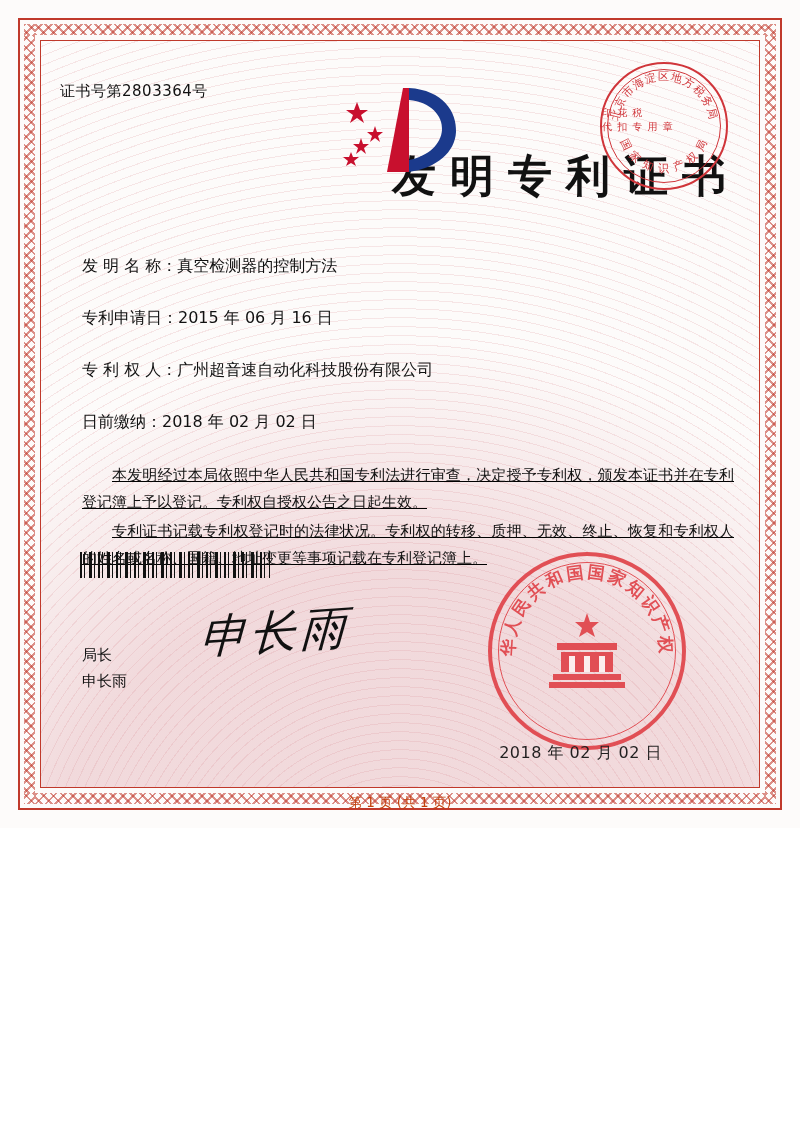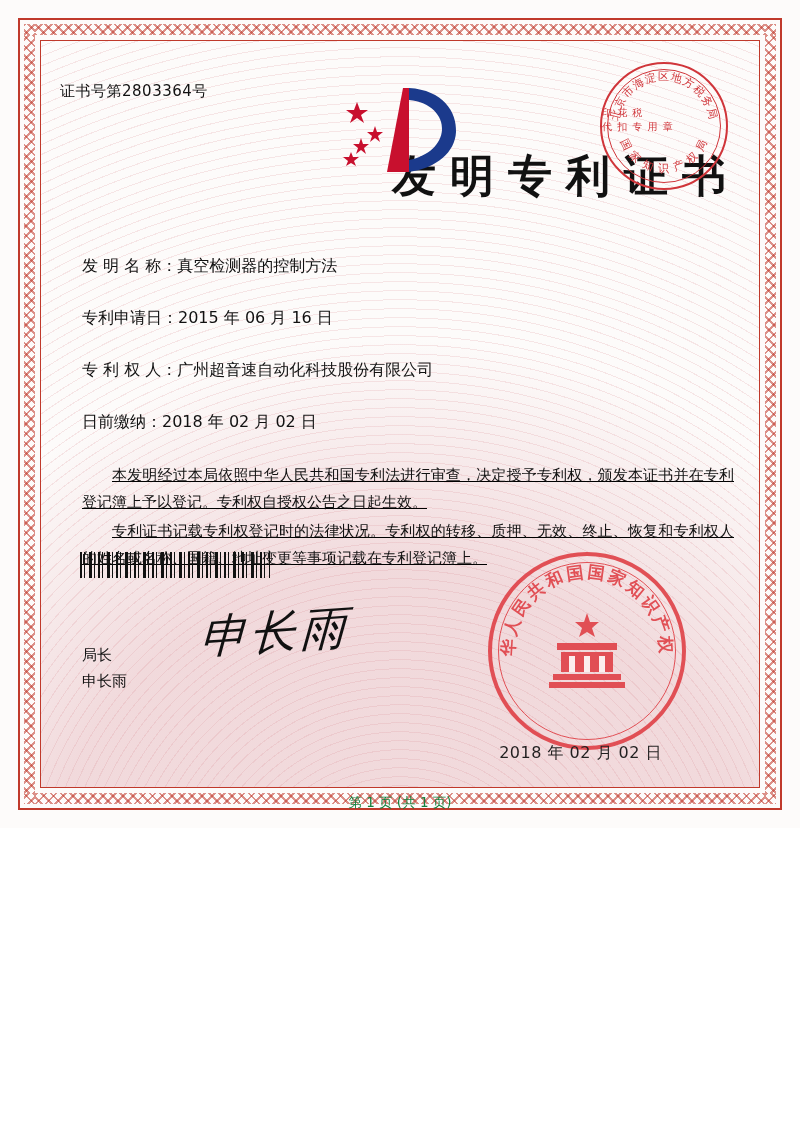--- a/index.html
+++ b/index.html
@@ -259,21 +259,21 @@
     white-space: nowrap;
   }
 
   .page-no {
     position: absolute;
     left: 0;
     right: 0;
     bottom: -30px;
     text-align: center;
     font-size: 13.5px;
-    color: #15803d;
+    color: #c2410c;
   }
 </style>
 </head>
 <body>
 
 <div class="page">
 
   <div class="border-outer"></div>
   <div class="border-weave"></div>
   <div class="border-inner"></div>

